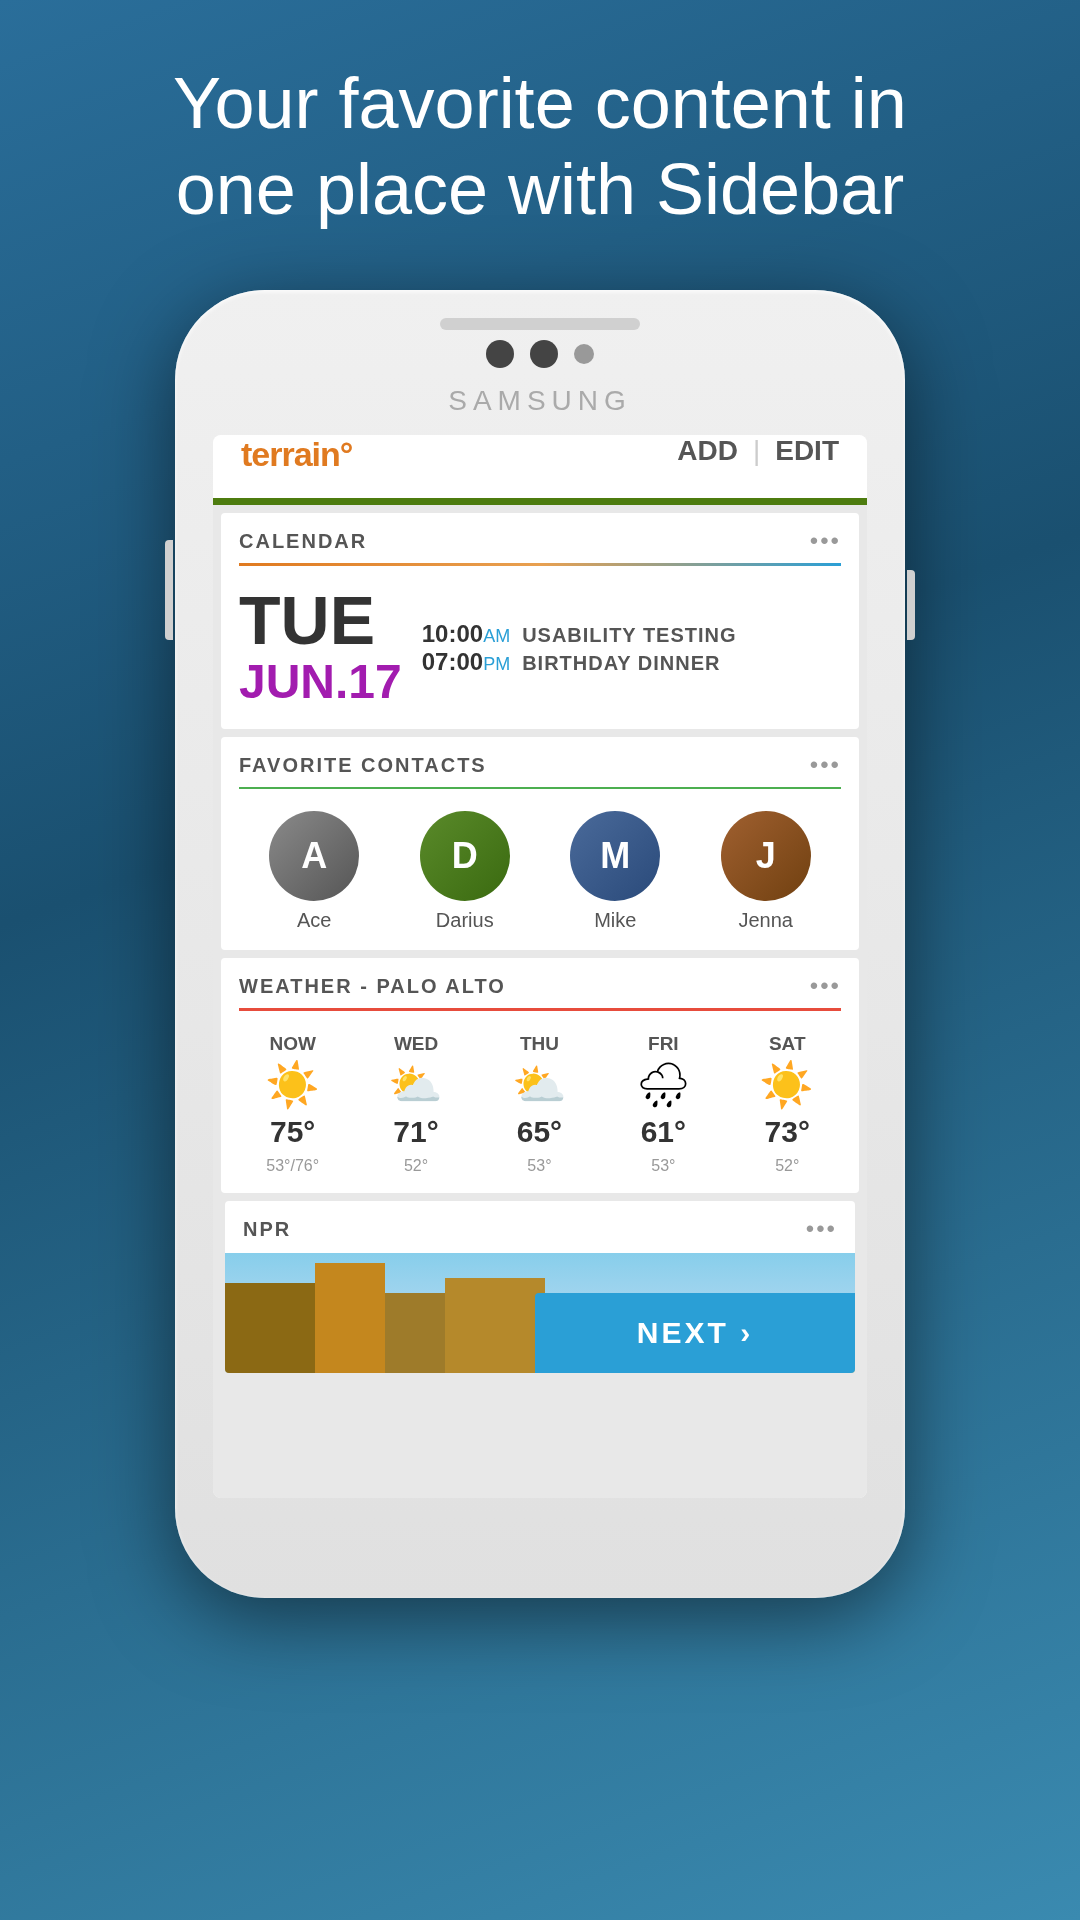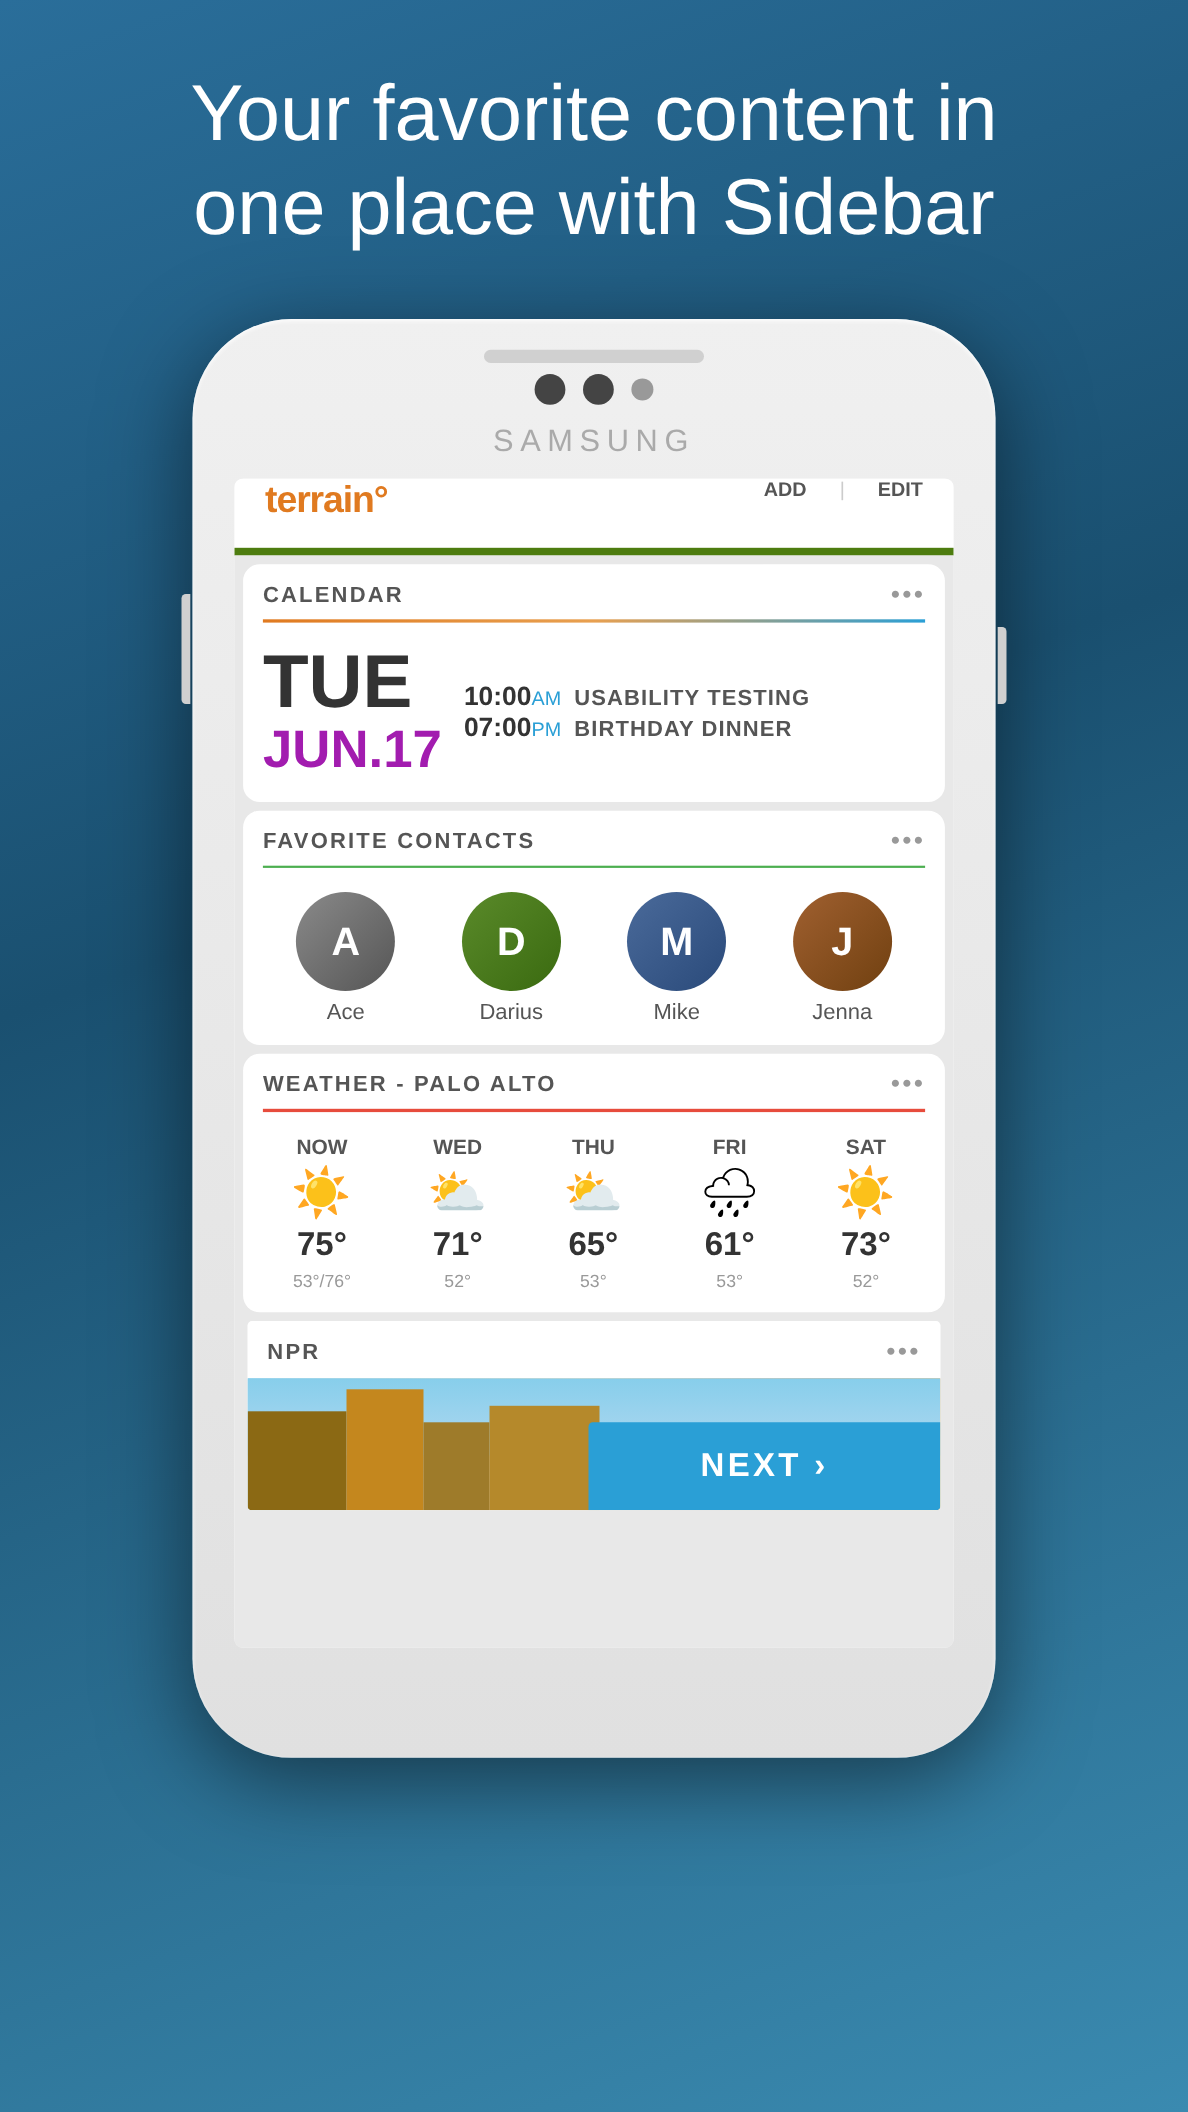--- a/index.html
+++ b/index.html
@@ -121,42 +121,42 @@
       letter-spacing: -1px;
     }
     .app-logo span {
       color: #e07a20;
       font-size: 34px;
       vertical-align: super;
     }
     .app-bar-actions {
       display: flex;
       align-items: center;
-      gap: 30px;
-      font-size: 18px;
+      gap: 15px;
+      font-size: 28px;
       color: #555;
       font-weight: 600;
     }
     .divider-bar {
       color: #ccc;
       font-weight: 300;
     }
 
     
     .content-area {
       background: #e8e8e8;
       height: calc(100% - 70px);
       overflow: hidden;
     }
 
     
     .widget-card {
       background: white;
       margin: 8px 8px;
-      border-radius: 15px;
+      border-radius: 4px;
       overflow: hidden;
     }
 
     .widget-header {
       display: flex;
       align-items: center;
       justify-content: space-between;
       padding: 14px 18px 8px;
     }
     .widget-title {

